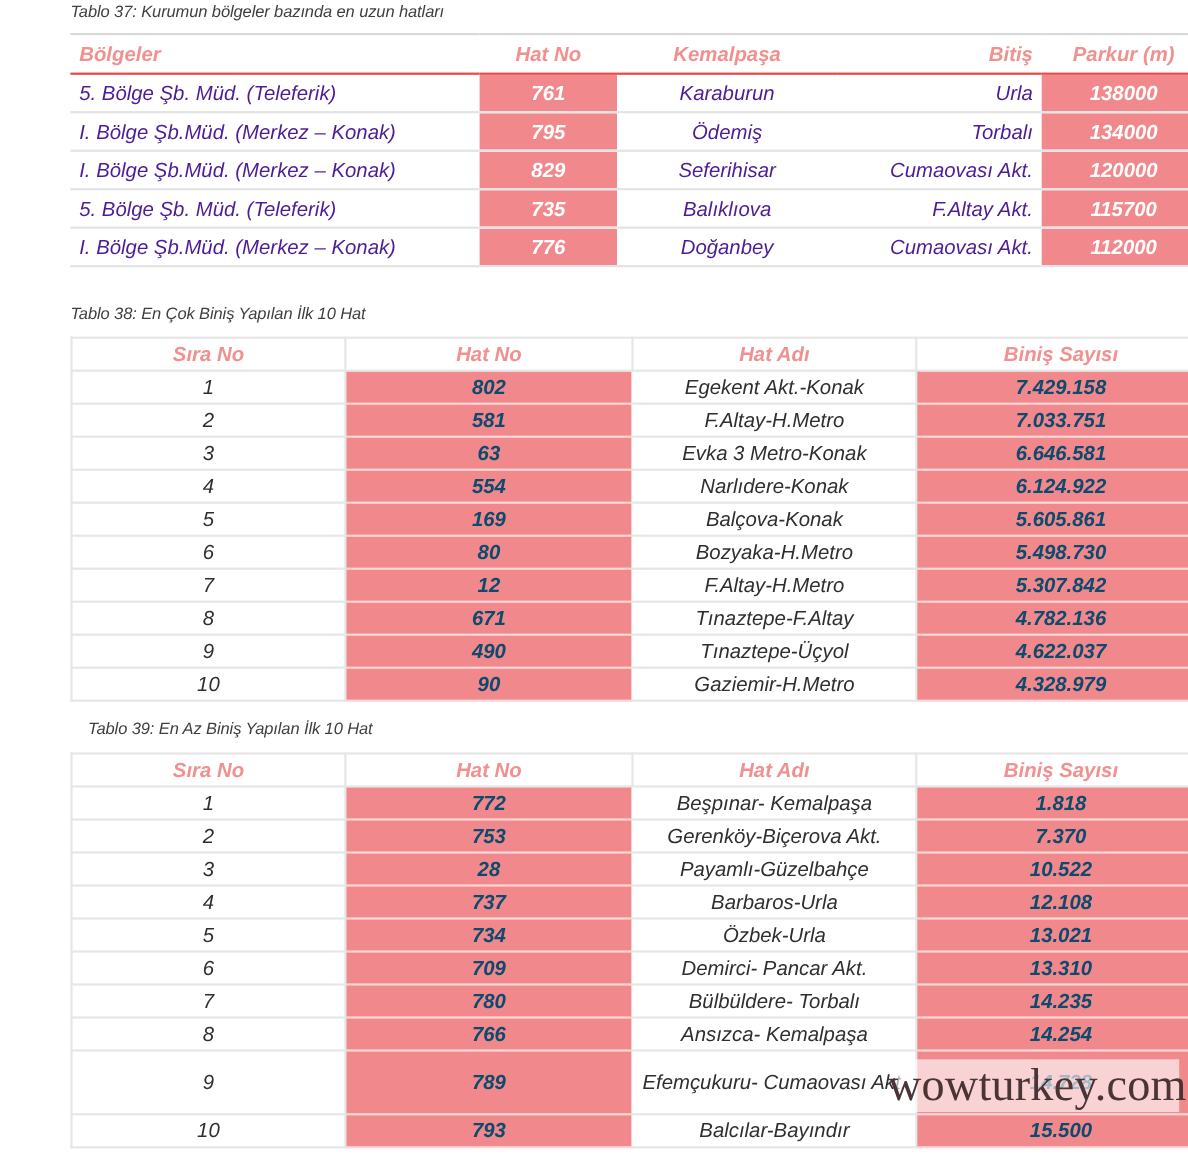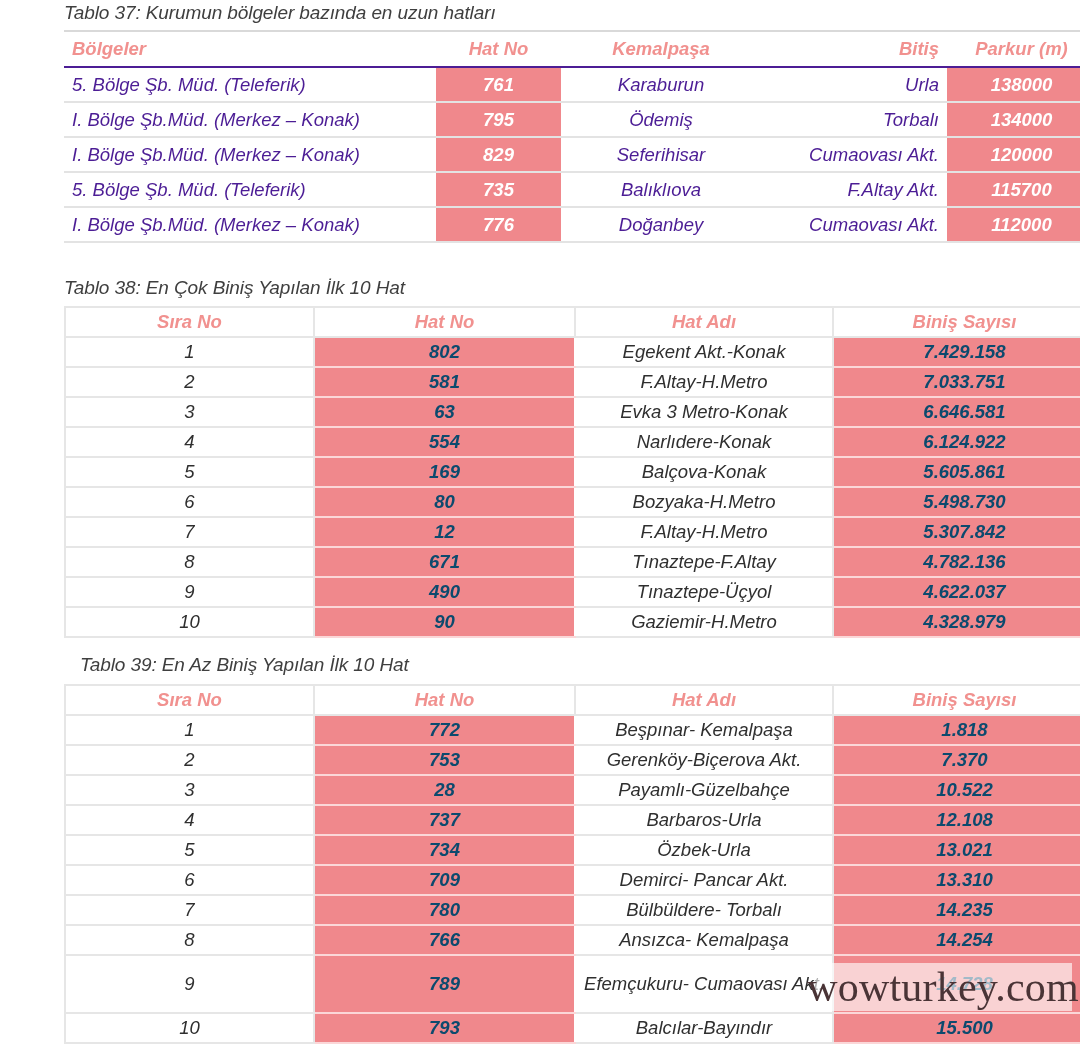--- a/index.html
+++ b/index.html
@@ -20,21 +20,21 @@
     position: relative;
     width: 1080px;
     height: 1055px;
     box-sizing: border-box;
     padding: 0 0 0 0;
   }
 
   
   .caption {
     font-style: italic;
-    font-size: 19px;
+    font-size: 15px;
     color: #3f3f3f;
     letter-spacing: -0.1px;
     font-family: "Liberation Sans", sans-serif;
     white-space: nowrap;
   }
 
   
   table {
     border-collapse: collapse;
     table-layout: fixed;
@@ -72,21 +72,21 @@
     width: 1016px;
     border-top: 2px solid #d9d9d9;
   }
   table.t37 td, table.t37 th {
     padding: 0;
     height: 33px;
     border-bottom: 2px solid #e3e3e3;
   }
   table.t37 thead th {
     height: 34px;
-    border-bottom: 2px solid #4c1d95;
+    border-bottom: 2px solid #ef4444;
     margin-top: 48px;
   }
   .t37 .c-bolge   { width: 364px; text-align: left;  padding-left: 8px !important; }
   .t37 .c-hatno   { width: 125px; }
   .t37 .c-bas     { width: 200px; text-align: center; }
   .t37 .c-bit     { width: 178px; text-align: right;  padding-right: 8px !important; }
   .t37 .c-park    { width: 149px; }
   .t37 .pinkwrap {
     display: block;
     height: 33px;

